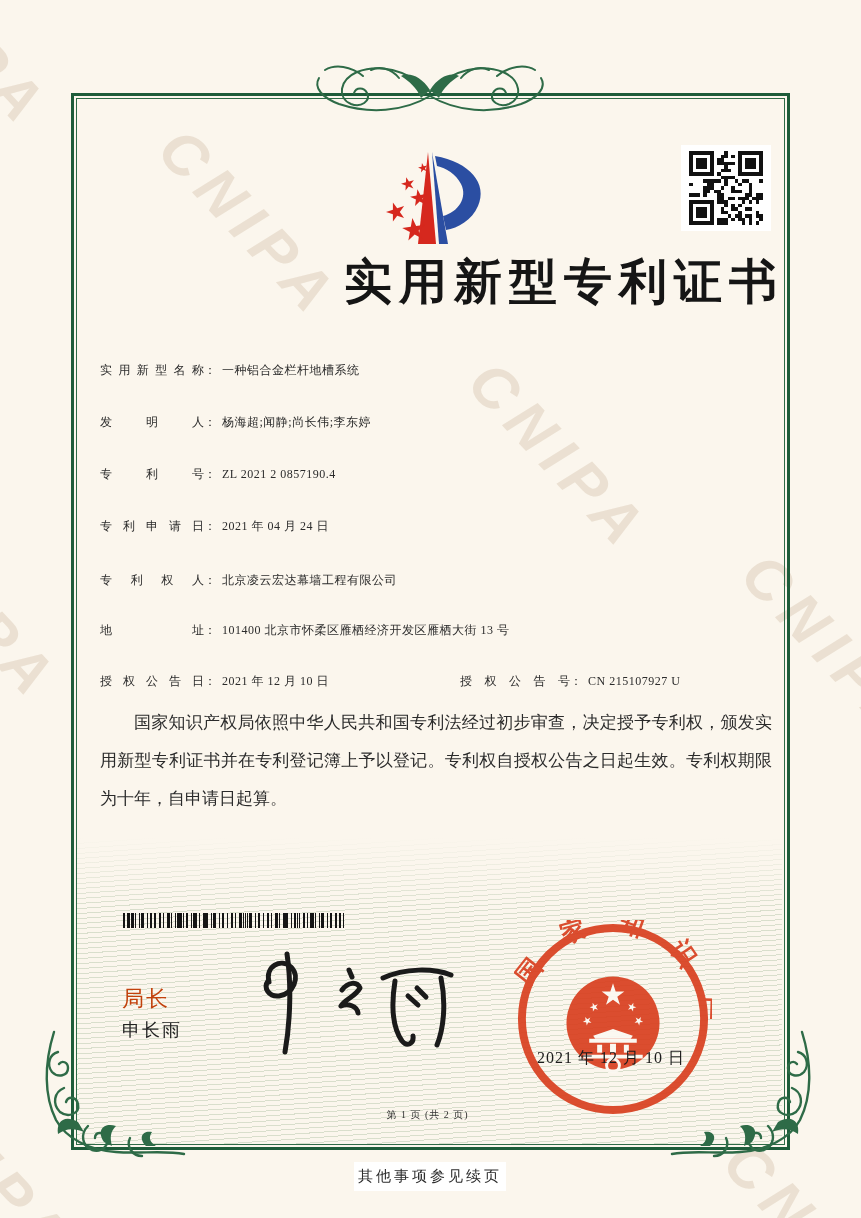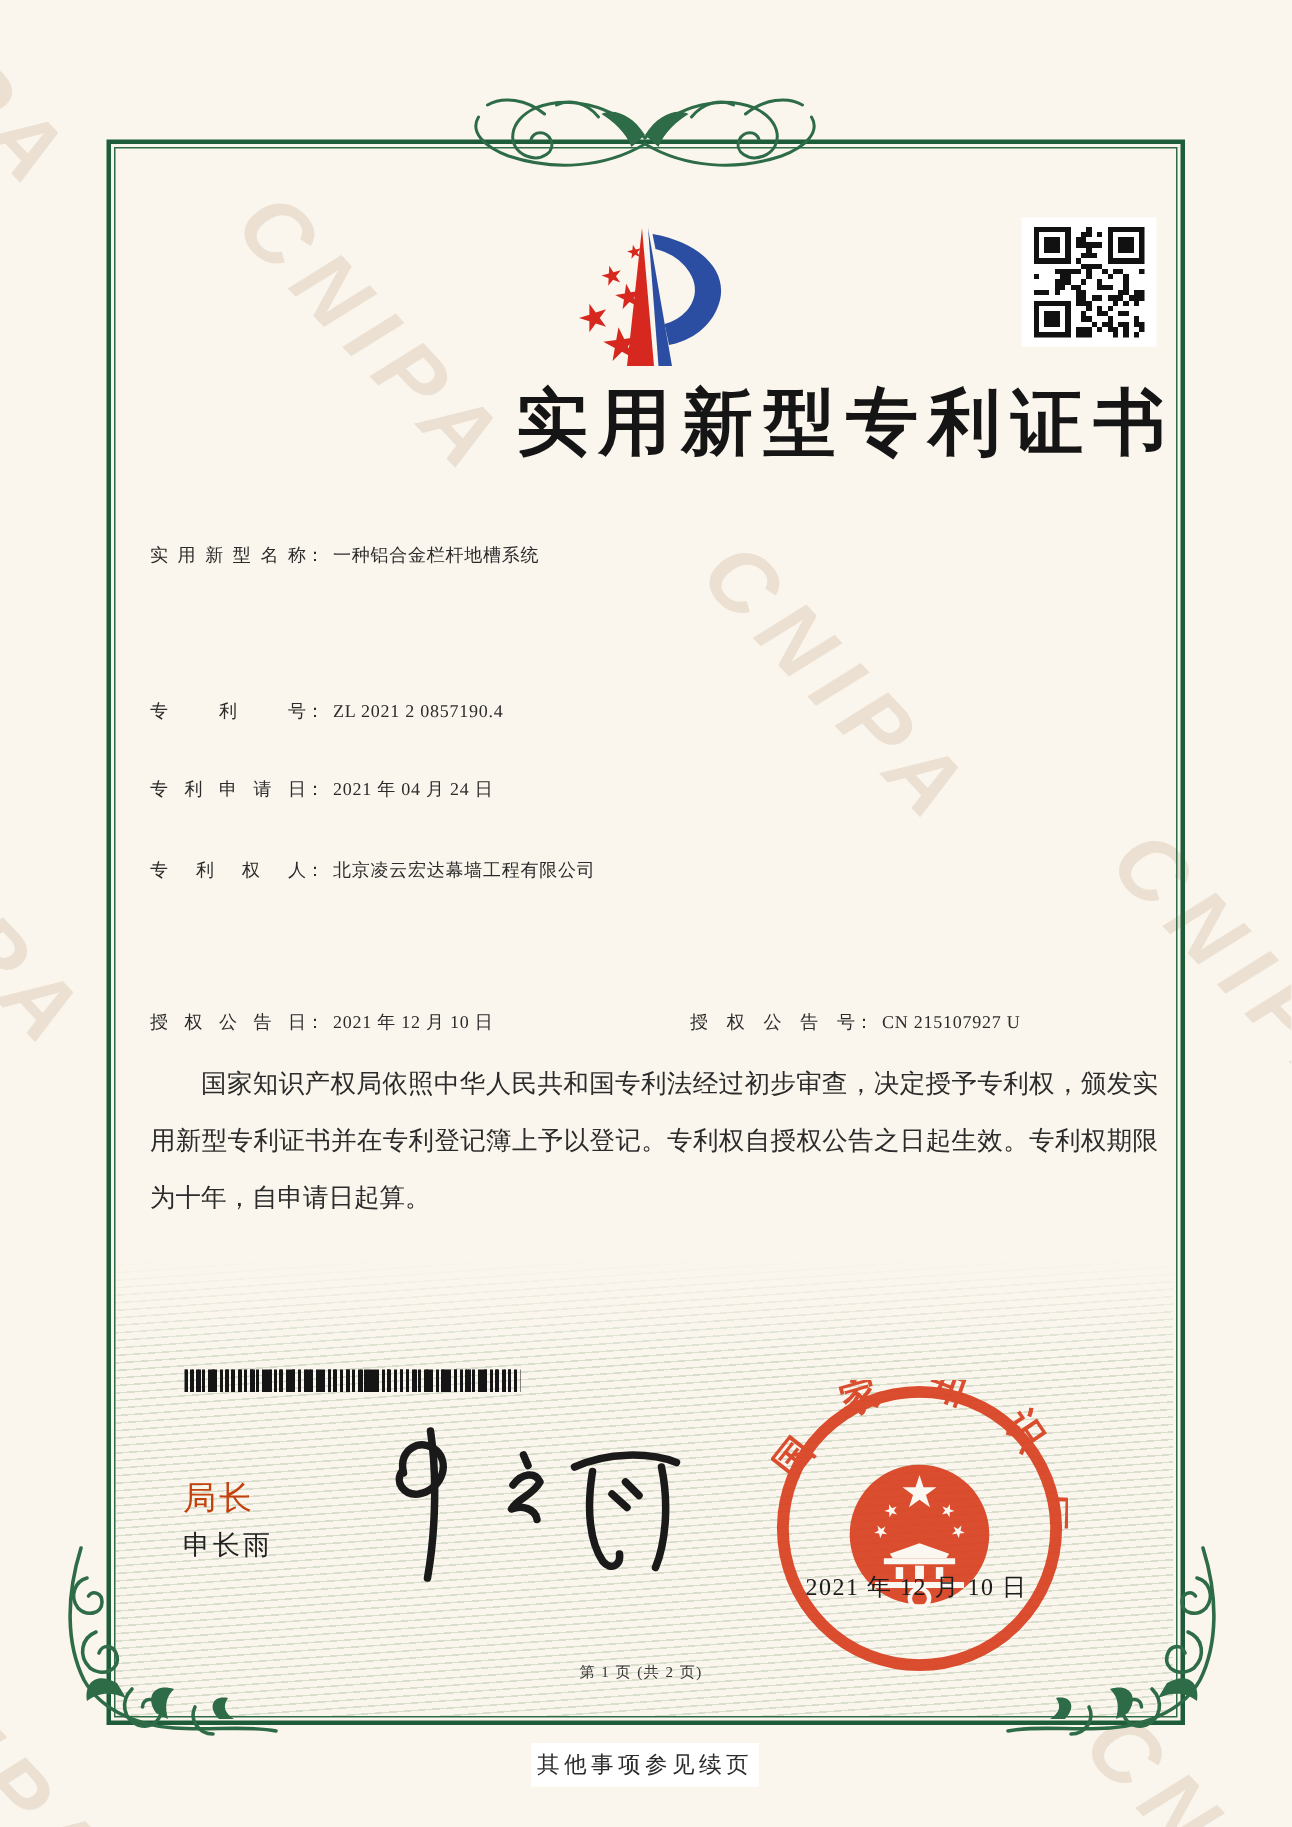--- a/index.html
+++ b/index.html
@@ -280,28 +280,34 @@
         <rect x="17" y="20" width="1" height="1" fill="#111"></rect>
         <rect x="19" y="20" width="1" height="1" fill="#111"></rect>
       </svg>
   </div>
 
   <div class="doc-title">实用新型专利证书</div>
 
   <div class="field" style="top:362px">
     <span class="f-label">实用新型名称</span><span class="f-colon">：</span><span class="f-value">一种铝合金栏杆地槽系统</span>
   </div>
+  <div class="field" style="top:414px">
+    <span class="f-label">发明人</span><span class="f-colon">：</span><span class="f-value">杨海超;闻静;尚长伟;李东婷</span>
+  </div>
   <div class="field" style="top:466px">
     <span class="f-label">专利号</span><span class="f-colon">：</span><span class="f-value">ZL 2021 2 0857190.4</span>
   </div>
   <div class="field" style="top:518px">
     <span class="f-label">专利申请日</span><span class="f-colon">：</span><span class="f-value">2021 年 04 月 24 日</span>
   </div>
   <div class="field" style="top:572px">
     <span class="f-label">专利权人</span><span class="f-colon">：</span><span class="f-value">北京凌云宏达幕墙工程有限公司</span>
+  </div>
+  <div class="field" style="top:622px">
+    <span class="f-label">地址</span><span class="f-colon">：</span><span class="f-value">101400 北京市怀柔区雁栖经济开发区雁栖大街 13 号</span>
   </div>
   <div class="field" style="top:673px">
     <span class="f-label">授权公告日</span><span class="f-colon">：</span><span class="f-value">2021 年 12 月 10 日</span>
     <span class="grant-no">
       <span class="f-label">授权公告号</span><span class="f-colon">：</span><span class="f-value">CN 215107927 U</span>
     </span>
   </div>
 
   <div class="legal">
     <p>国家知识产权局依照中华人民共和国专利法经过初步审查，决定授予专利权，颁发实用新型专利证书并在专利登记簿上予以登记。专利权自授权公告之日起生效。专利权期限为十年，自申请日起算。</p>

